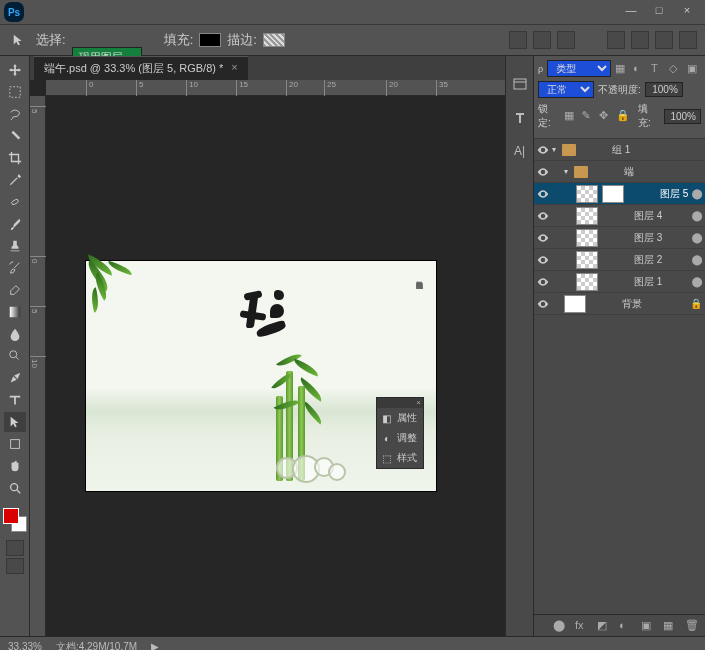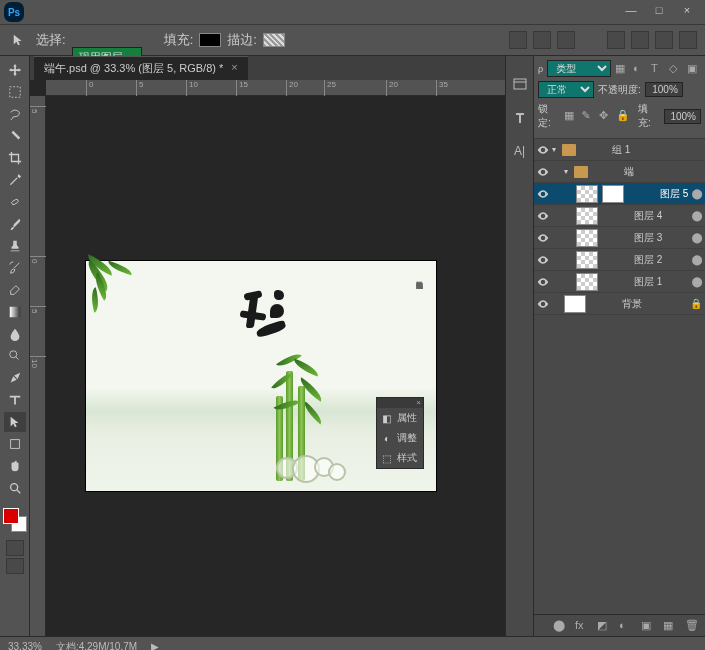--- a/index.html
+++ b/index.html
@@ -63,21 +63,21 @@
 .strip-icn { width: 16px; height: 16px; color: #bbb; cursor: pointer; }
 
 .panel-stack { flex: 1; display: flex; flex-direction: column; }
 .panel-tabs { height: 24px; background: #3a3a3a; display: flex; align-items: flex-end; border-bottom: 1px solid #2a2a2a; }
 .ptab { padding: 4px 10px; font-size: 11px; cursor: pointer; color: #999; }
 .ptab.active { background: #535353; color: #ddd; }
 .panel-menu { margin-left: auto; padding: 4px 6px; cursor: pointer; }
 
 .layer-controls { padding: 4px; border-bottom: 1px solid #3a3a3a; }
 .lc-row { display: flex; align-items: center; gap: 4px; margin-bottom: 4px; }
-.lc-sel { background: #0f766e; border: 1px solid #222; color: #ddd; padding: 1px 4px; font-size: 10px; flex: 1; }
+.lc-sel { background: #1d4ed8; border: 1px solid #222; color: #ddd; padding: 1px 4px; font-size: 10px; flex: 1; }
 .lc-icn { width: 14px; height: 14px; color: #aaa; cursor: pointer; }
 .lc-label { font-size: 10px; color: #ccc; }
 .lc-val { background: #3f3f3f; border: 1px solid #222; padding: 1px 4px; font-size: 10px; width: 38px; text-align: right; }
 
 .layer-list { flex: 1; background: #494949; overflow-y: auto; }
 .layer-row { display: flex; align-items: center; height: 22px; border-bottom: 1px solid #3f3f3f; }
 .layer-row.selected { background: #0c4a6e; color: #fff; }
 .eye { width: 18px; display: flex; justify-content: center; cursor: pointer; }
 .eye svg { width: 12px; height: 12px; }
 .indent { display: inline-block; }

